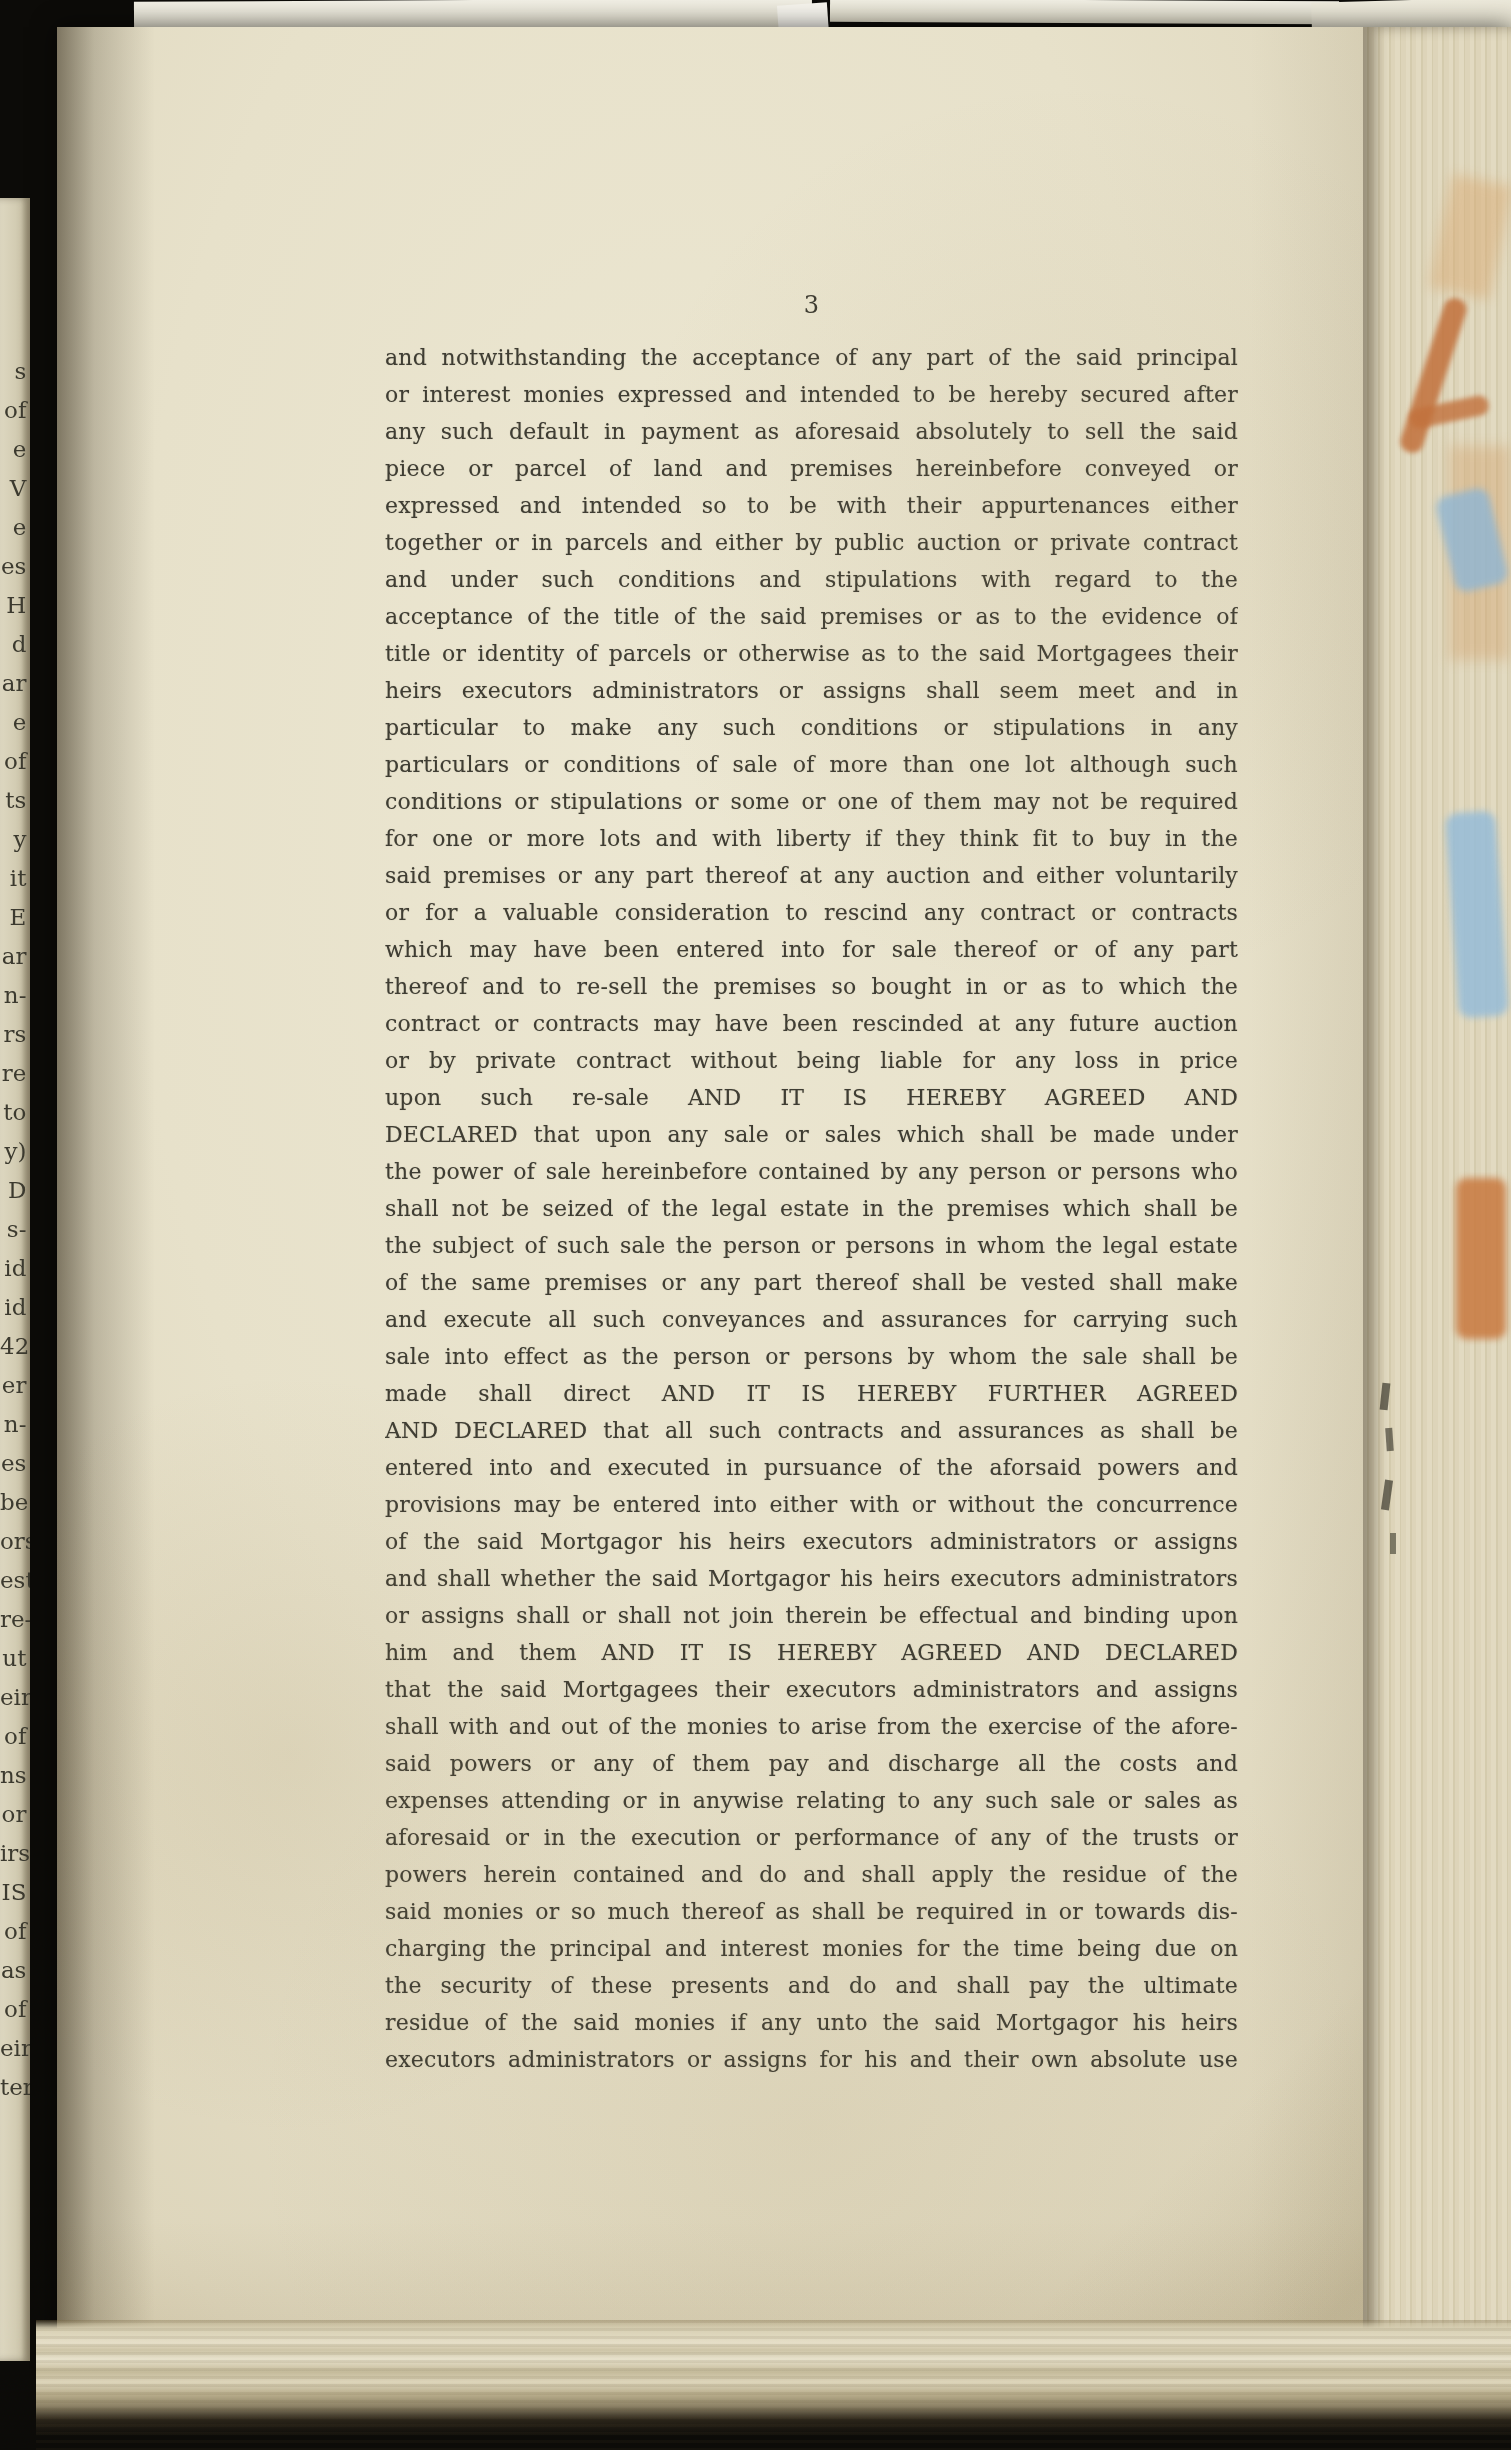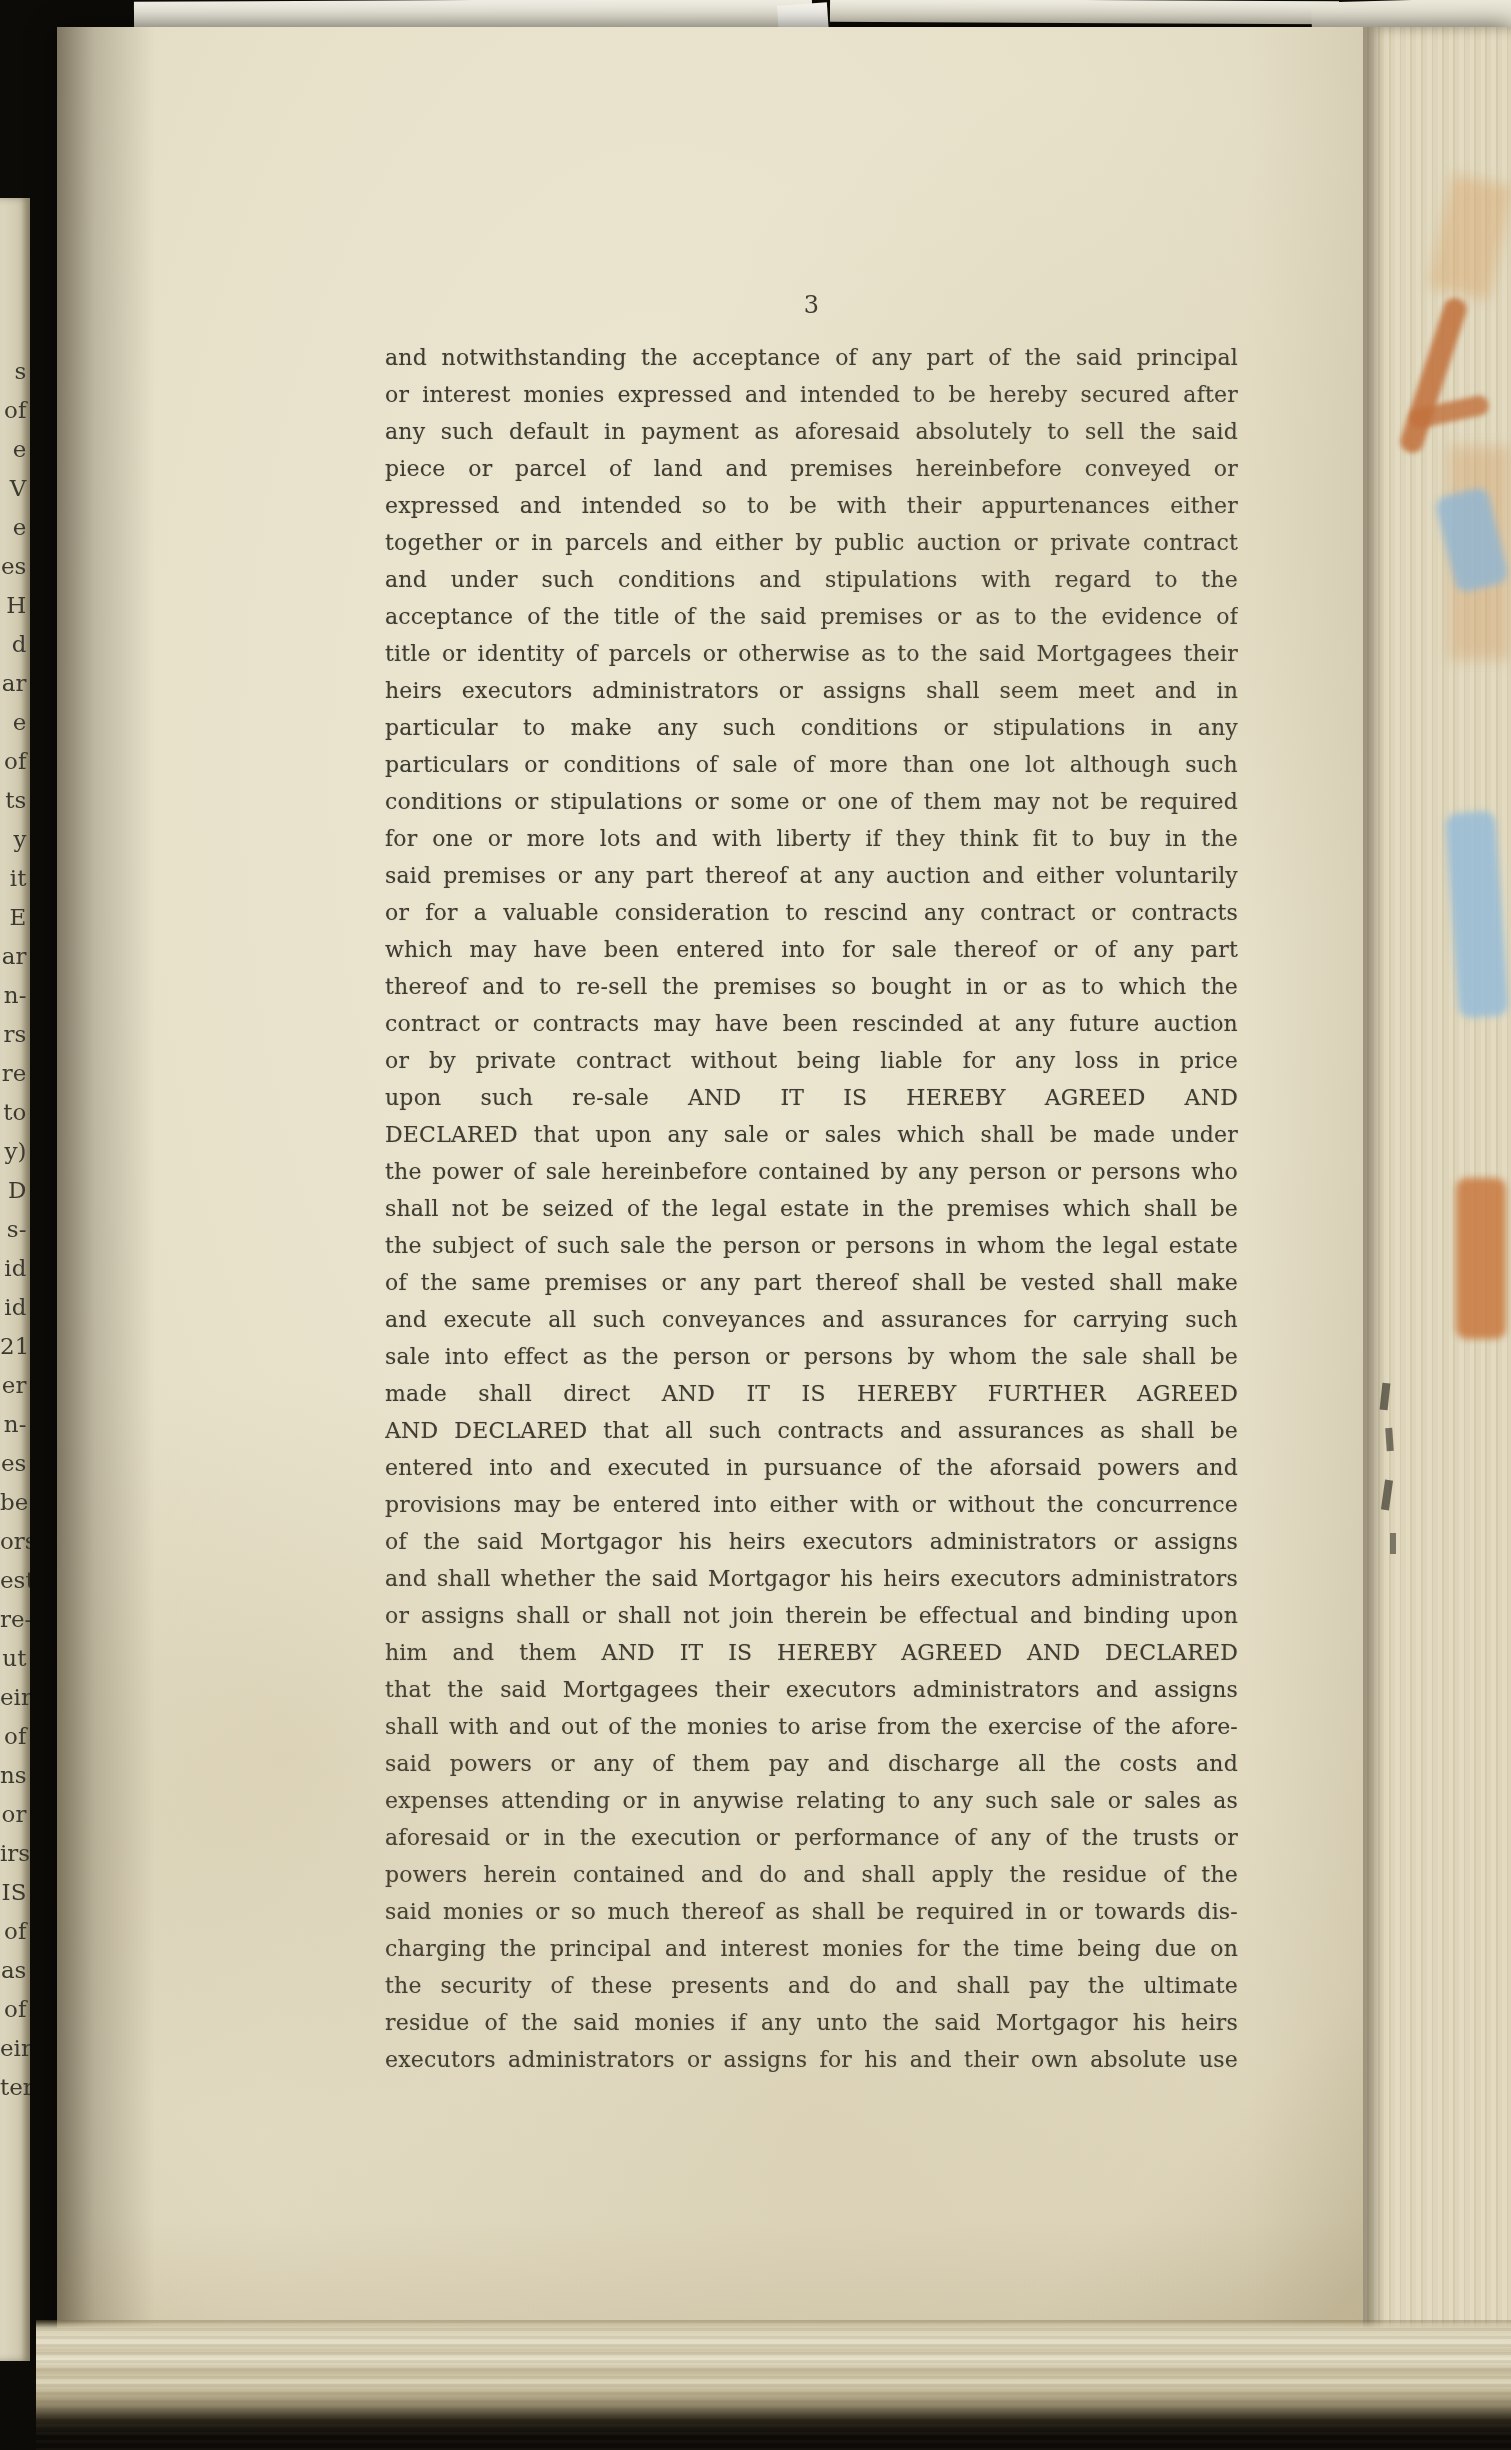--- a/index.html
+++ b/index.html
@@ -133,21 +133,21 @@
         <div class="fragment">ar</div>
         <div class="fragment">n-</div>
         <div class="fragment">rs</div>
         <div class="fragment">re</div>
         <div class="fragment">to</div>
         <div class="fragment">y)</div>
         <div class="fragment">D</div>
         <div class="fragment">s-</div>
         <div class="fragment">id</div>
         <div class="fragment">id</div>
-        <div class="fragment">21</div>
+        <div class="fragment">42</div>
         <div class="fragment">er</div>
         <div class="fragment">n-</div>
         <div class="fragment">es</div>
         <div class="fragment">be</div>
         <div class="fragment">ors</div>
         <div class="fragment">est</div>
         <div class="fragment">re-</div>
         <div class="fragment">ut</div>
         <div class="fragment">eir</div>
         <div class="fragment">of</div>

